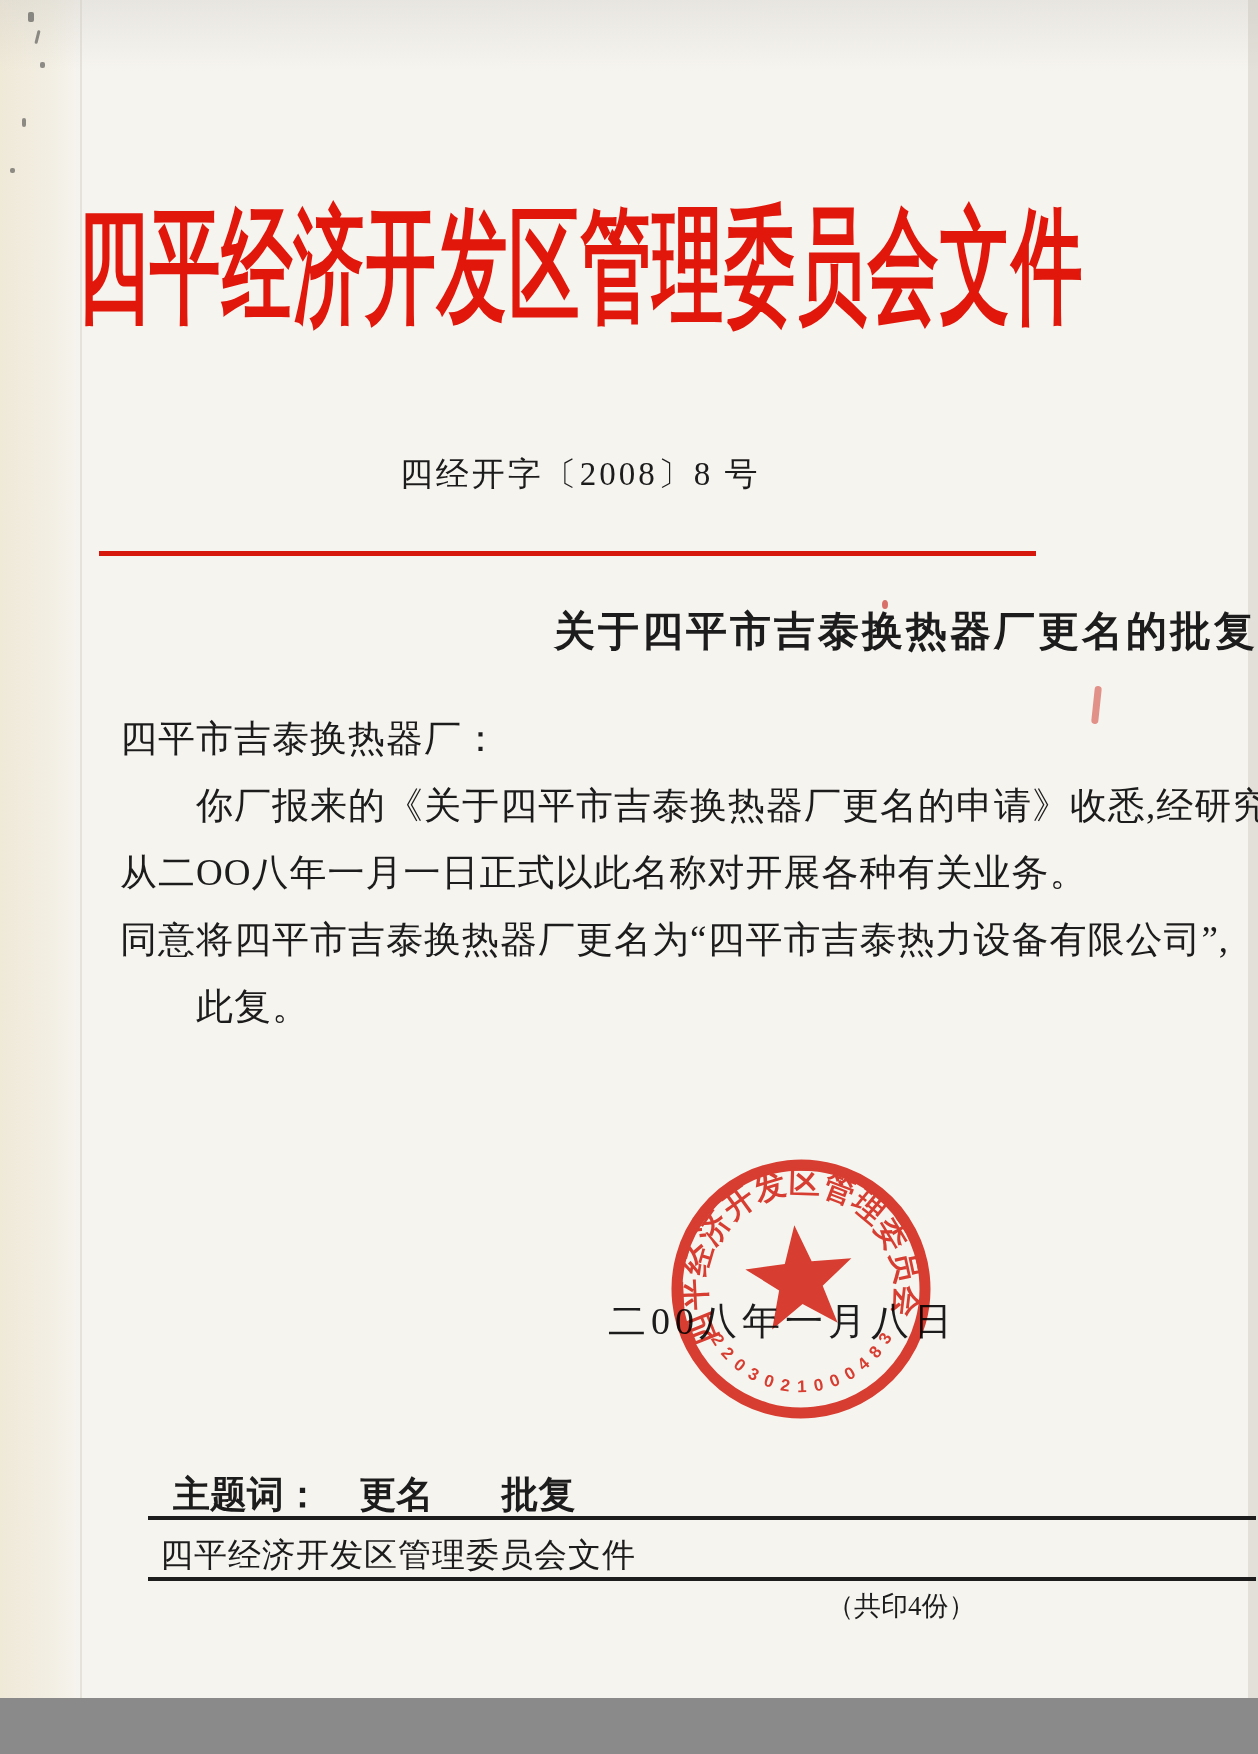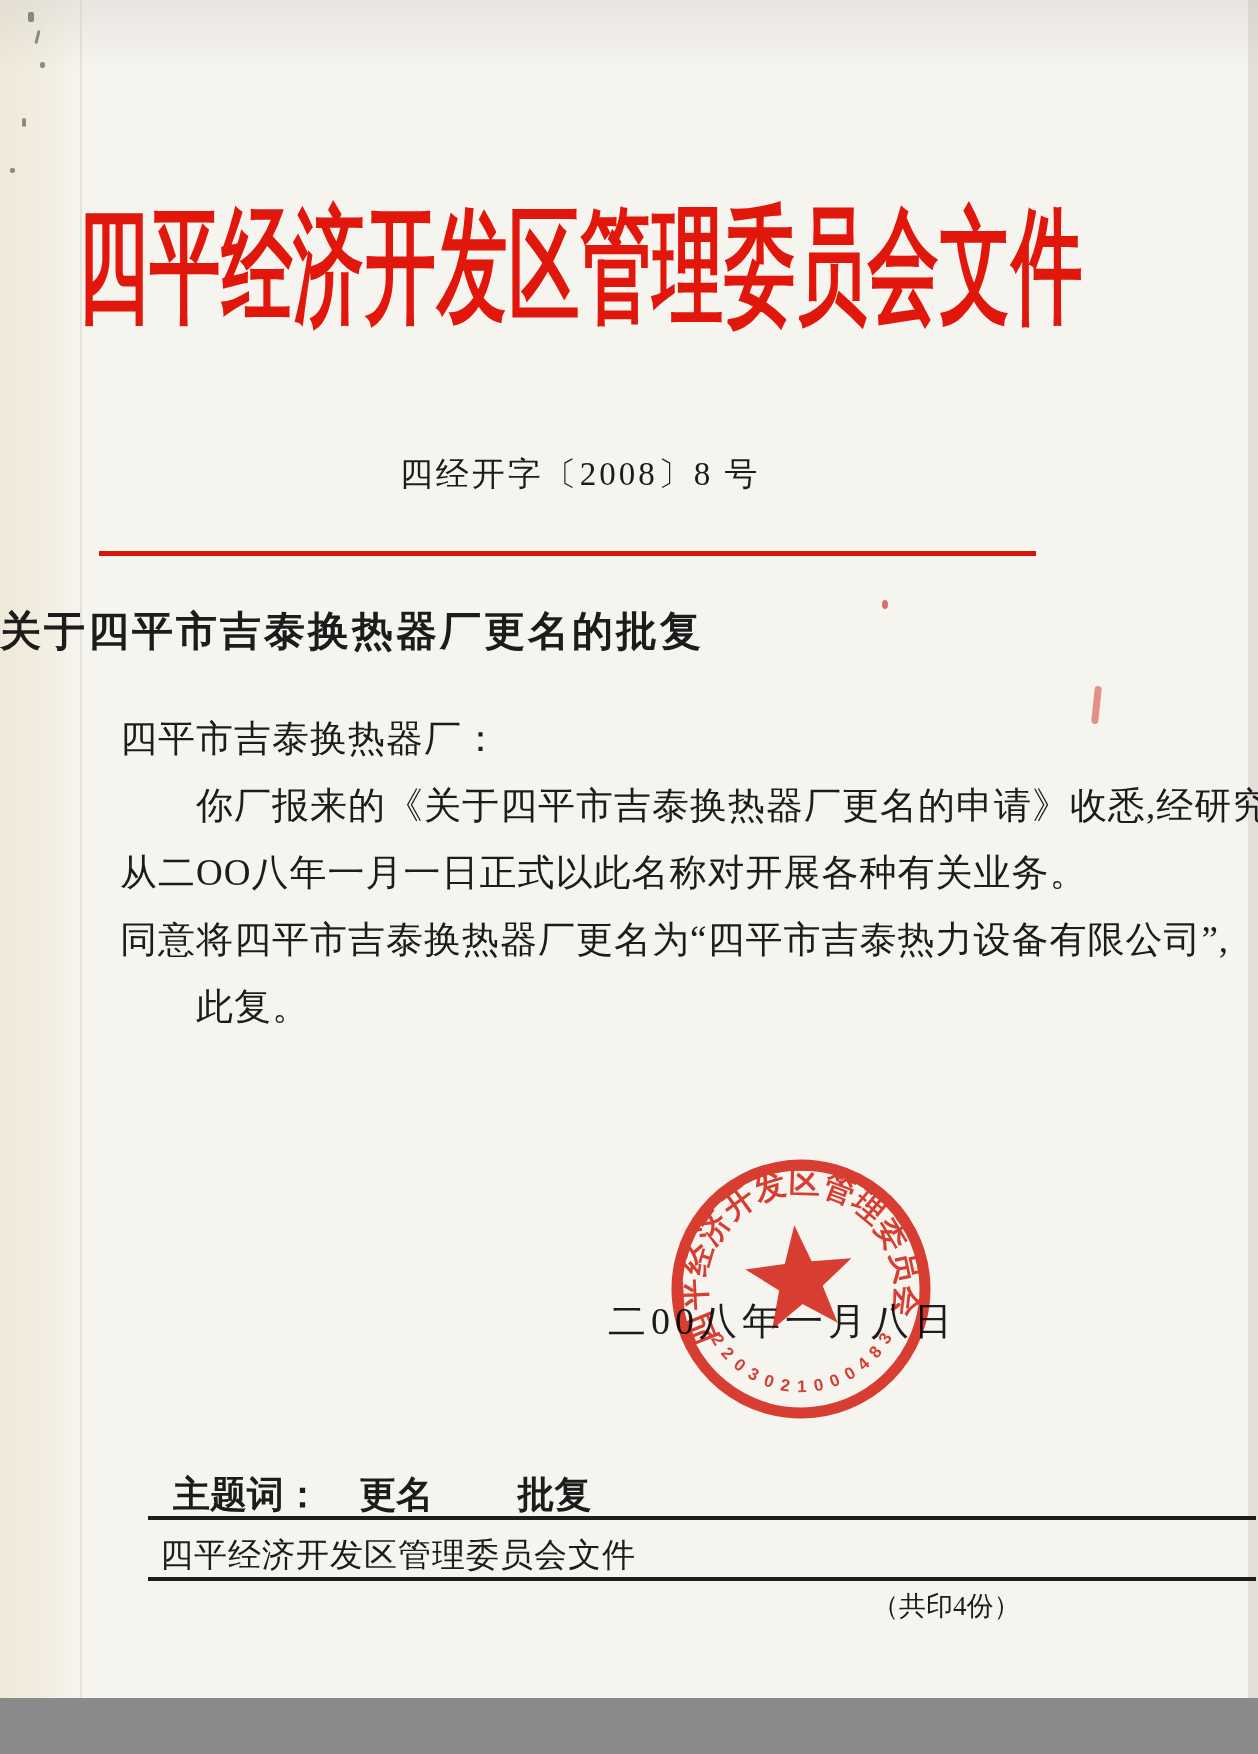--- a/index.html
+++ b/index.html
@@ -32,21 +32,21 @@
     transform:scale(0.63,1.12);transform-origin:left top;
     font-family:"Liberation Serif","DejaVu Serif",serif;
   }
   .doc-number{
     position:absolute;left:0;top:452px;width:1160px;
     text-align:center;font-size:33px;letter-spacing:3px;
   }
   .red-rule{position:absolute;left:99px;top:551px;width:937px;height:5px;background:#d6170c;}
 
   .subject-title{
-    position:absolute;left:0;top:604px;width:1258px;text-align:left;
+    position:absolute;left:0;top:604px;width:1258px;text-align:right;
     font-size:41px;font-weight:bold;letter-spacing:3px;
     font-family:"Liberation Sans","DejaVu Sans",sans-serif;
   }
 
   
   .body-block{position:absolute;left:120px;top:705px;width:1040px;}
   .body-line{font-size:37px;line-height:67px;white-space:nowrap;letter-spacing:1px;}
   .indent{text-indent:76px;}
 
   
@@ -55,26 +55,26 @@
     font-size:38px;letter-spacing:5px;white-space:nowrap;
   }
   .seal{position:absolute;left:660px;top:1148px;width:282px;height:282px;z-index:2;
     mix-blend-mode:multiply;opacity:.9;filter:blur(.3px);}
 
   
   .keywords-row{position:absolute;left:173px;top:1470px;
     font-size:37px;font-weight:bold;
     font-family:"Liberation Sans","DejaVu Sans",sans-serif;white-space:nowrap;}
   .keywords-row .term1{margin-left:28px;text-align:right;}
-  .keywords-row .term2{margin-left:74px;}
+  .keywords-row .term2{margin-left:58px;}
   .black-rule-1{position:absolute;left:148px;top:1516px;width:1108px;height:4px;background:#1d1d1d;}
   .black-rule-2{position:absolute;left:148px;top:1577px;width:1108px;height:4px;background:#1d1d1d;}
   .footer-office{position:absolute;left:160px;top:1533px;font-size:33px;letter-spacing:1px;white-space:nowrap;}
   .footer-date{position:absolute;left:812px;top:1535px;font-size:33px;white-space:nowrap;}
-  .copies-note{position:absolute;left:872px;top:1588px;font-size:27px;white-space:nowrap;}
+  .copies-note{position:absolute;left:827px;top:1588px;font-size:27px;white-space:nowrap;}
 </style>
 </head>
 <body>
 
 <div id="page">
 
   <div class="left-strip"></div>
   <div class="crease"></div>
   <div class="top-shade"></div>
   <div class="right-shade"></div>

